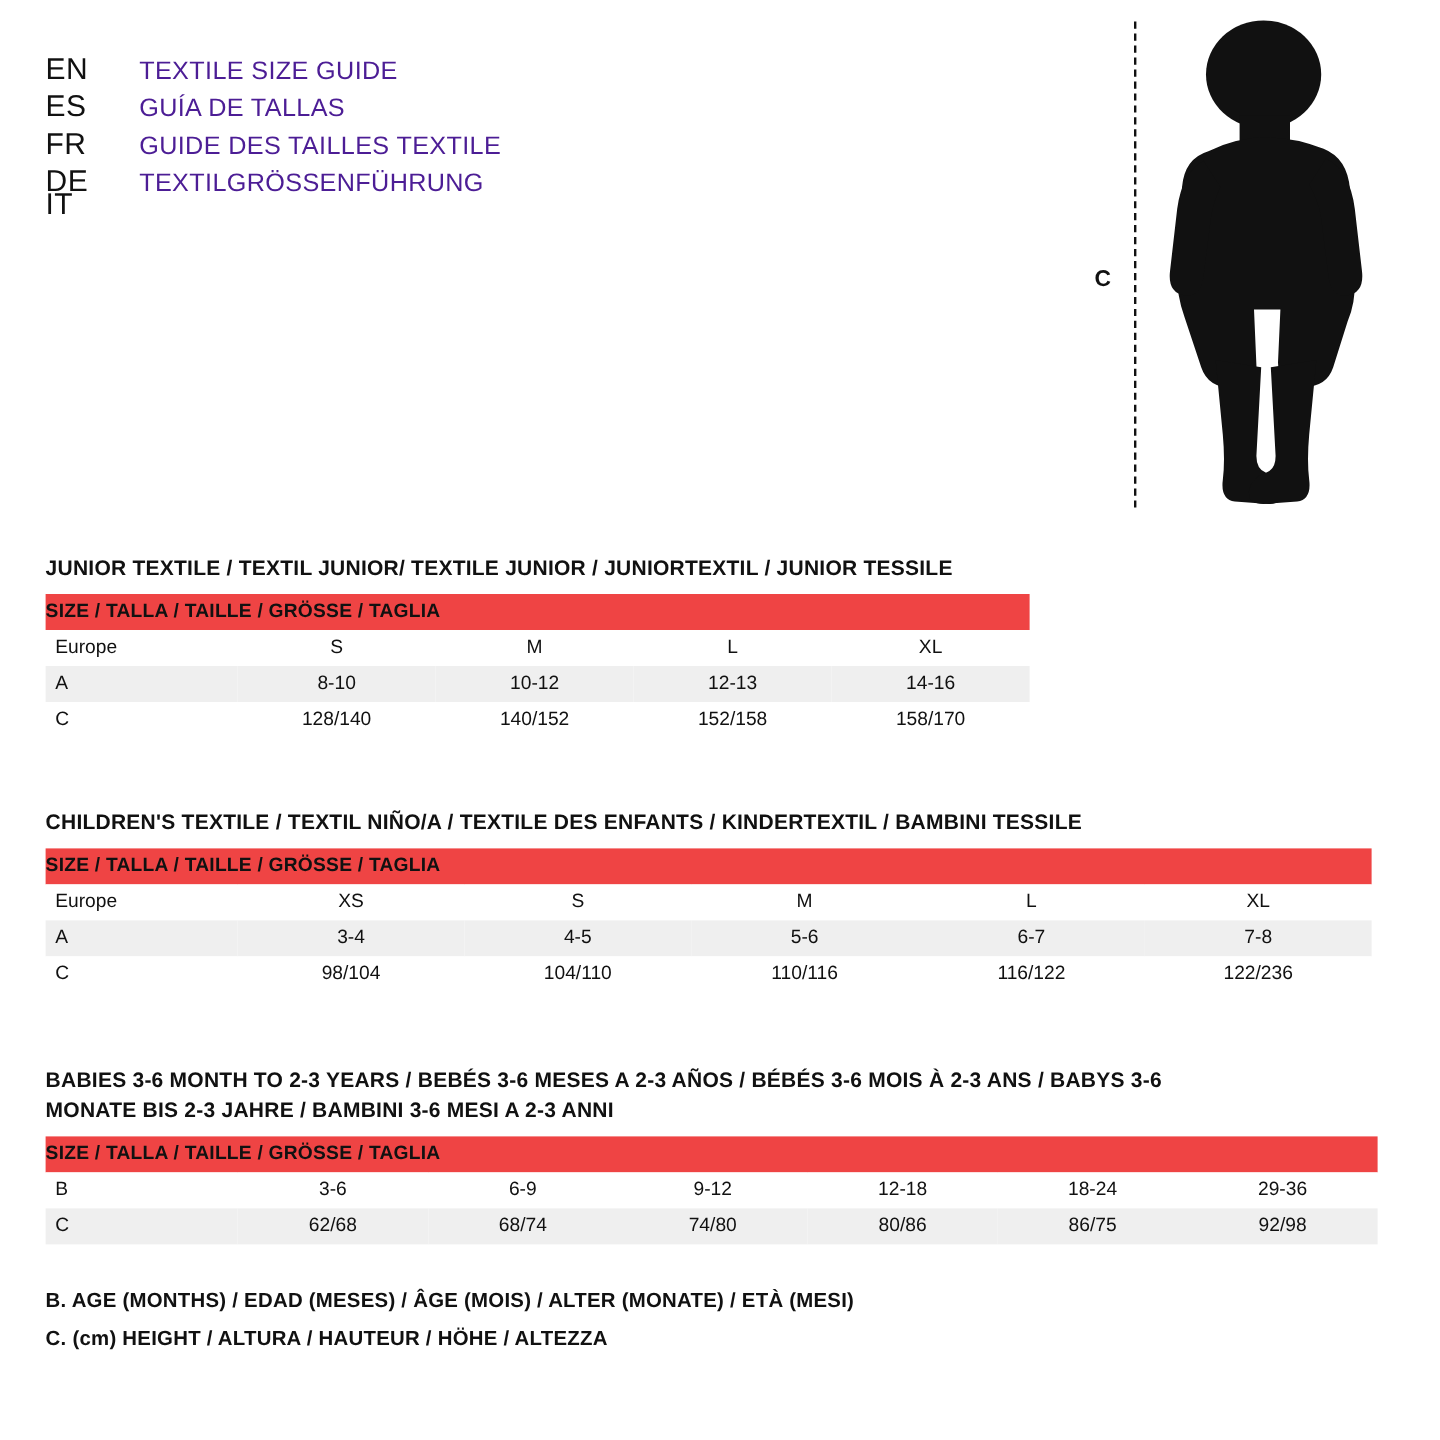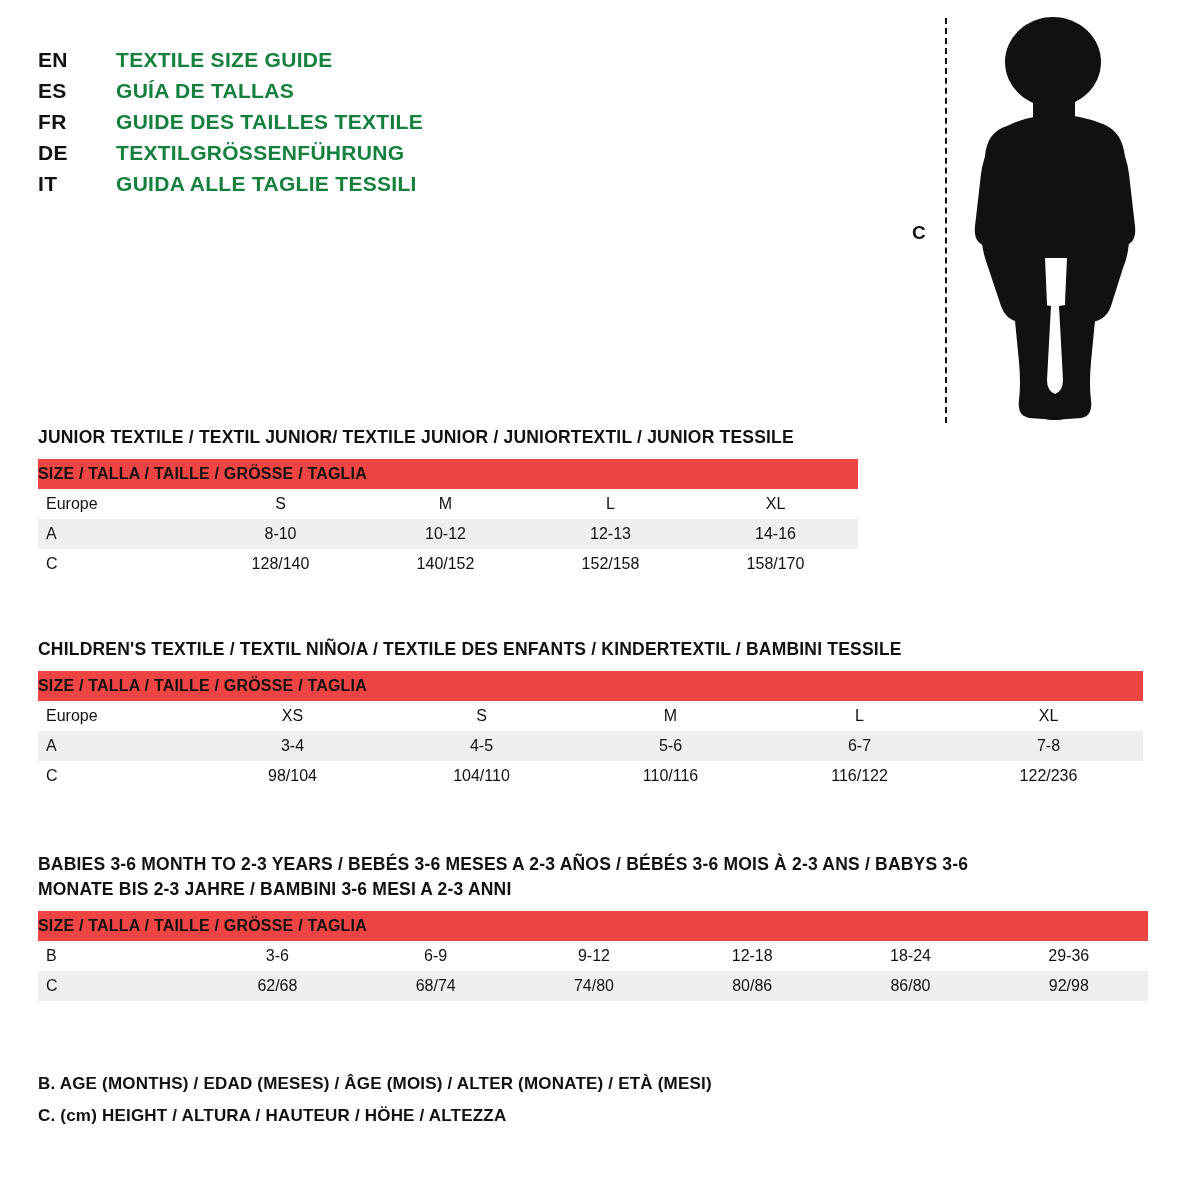--- a/index.html
+++ b/index.html
@@ -28,30 +28,30 @@
     top: 32px;
     width: 560px;
   }
   .lang-row {
     display: flex;
     align-items: baseline;
     height: 31px;
   }
   .lang-code {
     width: 78px;
-    font-size: 21px;
-    font-weight: 700;
+    font-size: 25px;
+    font-weight: 400;
     letter-spacing: 0.3px;
     color: #111;
   }
   .lang-text {
     font-size: 21px;
-    font-weight: 700;
+    font-weight: 400;
     letter-spacing: 0.3px;
-    color: #15803d;
+    color: #4c1d95;
     text-transform: uppercase;
     margin-top: 16px;
   }
 
   
   .figure-area {
     position: absolute;
     left: 900px;
     top: 10px;
     width: 260px;
@@ -85,20 +85,21 @@
     left: 38px;
   }
   .section-title {
     font-size: 17.5px;
     font-weight: 700;
     letter-spacing: 0.2px;
     color: #111;
     text-transform: uppercase;
     line-height: 25px;
     margin-bottom: 9px;
+    margin-top: 36px;
   }
   table.size-table {
     border-collapse: collapse;
     table-layout: fixed;
   }
   table.size-table td {
     font-size: 16px;
     color: #111;
     height: 30px;
     padding: 0;
@@ -155,21 +156,20 @@
     <div class="lang-row">
       <span class="lang-code">FR</span>
       <span class="lang-text">GUIDE DES TAILLES TEXTILE</span>
     </div>
     <div class="lang-row">
       <span class="lang-code">DE</span>
       <span class="lang-text">TEXTILGRÖSSENFÜHRUNG</span>
     </div>
     <div class="lang-row">
       <span class="lang-code">IT</span>
-      <span class="lang-text">GUIDA ALLE TAGLIE TESSILI</span>
     </div>
   </div>
 
   <div class="figure-area">
     <span class="figure-label">C</span>
     <div class="dash-line"></div>
     <svg class="child-svg" width="200" height="415" viewBox="0 0 200 415">
       <g fill="#111111">
 
         <ellipse cx="98" cy="48" rx="48" ry="45"></ellipse>
@@ -295,21 +295,21 @@
           <td class="cell-c">12-18</td>
           <td class="cell-c">18-24</td>
           <td class="cell-c">29-36</td>
         </tr>
         <tr class="row-grey">
           <td class="row-label">C</td>
           <td class="cell-c">62/68</td>
           <td class="cell-c">68/74</td>
           <td class="cell-c">74/80</td>
           <td class="cell-c">80/86</td>
-          <td class="cell-c">86/80</td>
+          <td class="cell-c">86/75</td>
           <td class="cell-c">92/98</td>
         </tr>
       </tbody>
     </table>
   </div>
 
   <div class="footnotes">
     <div class="footnote">B. AGE (MONTHS) / EDAD (MESES) / ÂGE (MOIS) / ALTER (MONATE) / ETÀ (MESI)</div>
     <div class="footnote mixed">C. (cm) HEIGHT / ALTURA / HAUTEUR / HÖHE / ALTEZZA</div>
   </div>

